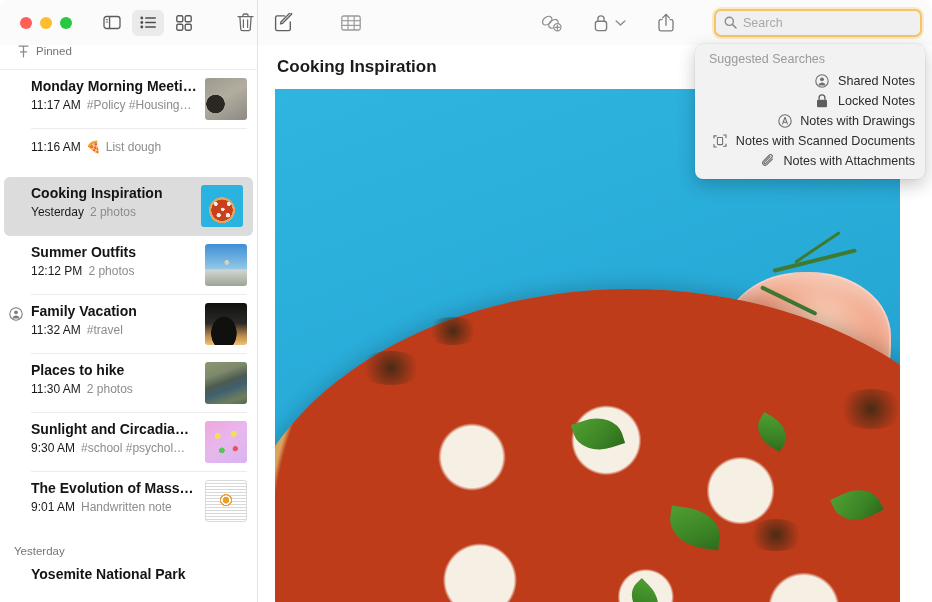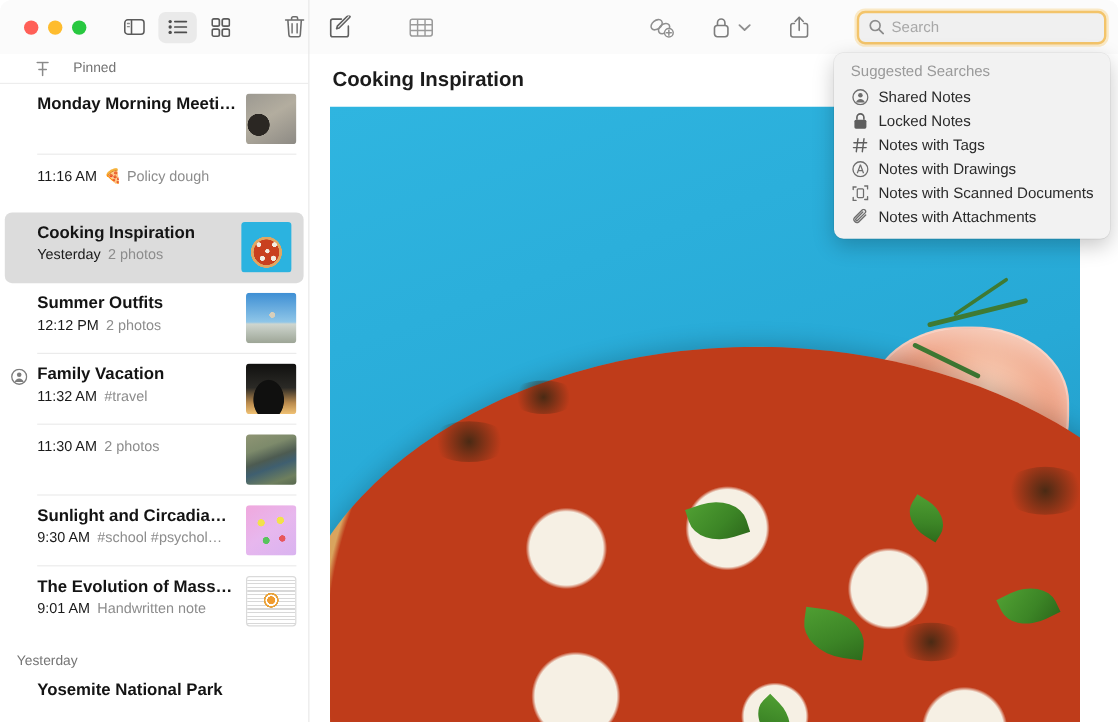--- a/index.html
+++ b/index.html
@@ -87,24 +87,24 @@
   .sidebar {
     position: absolute;
     top: 45px; left: 0;
     width: 258px; height: 557px;
     background: #ffffff;
     border-right: 1px solid #e3e3e3;
     overflow: hidden;
   }
   .pinned-hdr {
     height: 25px;
-    display: flex; align-items: center;
-    padding-left: 30px;
+    display: flex; align-items: flex-start;
+    padding-left: 18px;
     border-bottom: 1px solid #ededed;
-    gap: 20px;
+    gap: 7px;
   }
   .pinned-hdr .lbl { font-size: 11.5px; color: #737373; font-weight: 400; }
 
   .sec-hdr {
     font-size: 11.5px; color: #757575;
     padding: 10px 0 5px 14px;
   }
 
   .note {
     position: relative;
@@ -265,20 +265,21 @@
   .suggest-hdr {
     font-size: 12.5px; color: #9a9a9a;
     padding: 1px 0 5px 14px;
   }
   .sg-item {
     display: flex; align-items: center;
     gap: 8px;
     padding: 2px 10px 2px 14px;
     height: 20px;
     cursor: default;
+    justify-content: flex-end;
   }
   .sg-item .ic { width: 15px; display: flex; align-items: center; justify-content: center; }
   .sg-item .lb { font-size: 12.6px; color: #2b2b2b; white-space: nowrap; }
 
   svg { display: block; }
 </style>
 </head>
 <body>
 
 <div id="app">
@@ -435,32 +436,36 @@
         <path d="M1 1.1h9M5.5 1.3v5.6M2.4 6.9h6.2M5.5 7.1v4.8" stroke="#8a8a8a" stroke-width="1.25" stroke-linecap="round" fill="none"></path>
       </svg>
       <span class="lbl">Pinned</span>
     </div>
 
     <div>
 
       <div class="note">
         <div class="note-txt">
           <div class="note-title">Monday Morning Meeting</div>
+          <div class="note-meta">
+            <span>11:17 AM</span>
+            <span class="note-sub">#Policy #Housing…</span>
+          </div>
         </div>
         <div class="note-thumb th-meeting"></div>
         <div class="divider"></div>
       </div>
 
       <div class="note">
         <div class="note-txt">
           <div class="note-meta">
             <span>11:16 AM</span>
             <span class="note-sub" style="display:flex;align-items:center;gap:4px;">
               <span style="font-size:12px;">🍕</span>
-              <span>Policy dough</span>
+              <span>List dough</span>
             </span>
           </div>
         </div>
       </div>
 
       <div class="note sel">
         <div class="note-txt">
           <div class="note-title">Cooking Inspiration</div>
           <div class="note-meta">
             <span>Yesterday</span>
@@ -498,20 +503,21 @@
             <span>11:32 AM</span>
             <span class="note-sub">#travel</span>
           </div>
         </div>
         <div class="note-thumb th-family"></div>
         <div class="divider"></div>
       </div>
 
       <div class="note">
         <div class="note-txt">
+          <div class="note-title">Places to hike</div>
           <div class="note-meta">
             <span>11:30 AM</span>
             <span class="note-sub">2 photos</span>
           </div>
         </div>
         <div class="note-thumb th-hike"></div>
         <div class="divider"></div>
       </div>
 
       <div class="note">
@@ -596,33 +602,20 @@
       <span class="ic">
         <svg width="12" height="14" viewBox="0 0 12 14">
           <rect x="1" y="5.8" width="10" height="7.4" rx="1.3" fill="#5e5e5e"></rect>
           <path d="M3.1 5.8V3.8a2.9 2.9 0 015.8 0v2" fill="none" stroke="#5e5e5e" stroke-width="1.35"></path>
         </svg>
       </span>
       <span class="lb">Locked Notes</span>
     </div>
 
 
-    <div class="sg-item">
-      <span class="ic">
-        <svg width="14" height="14" viewBox="0 0 14 14">
-          <g stroke="#5e5e5e" stroke-width="1.2" stroke-linecap="round">
-            <line x1="5" y1="1.6" x2="3.6" y2="12.4"></line>
-            <line x1="10" y1="1.6" x2="8.6" y2="12.4"></line>
-            <line x1="1.6" y1="5" x2="12.2" y2="5"></line>
-            <line x1="1.2" y1="9" x2="11.8" y2="9"></line>
-          </g>
-        </svg>
-      </span>
-      <span class="lb">Notes with Tags</span>
-    </div>
 
     <div class="sg-item">
       <span class="ic">
         <svg width="14" height="14" viewBox="0 0 14 14">
           <circle cx="7" cy="7" r="6.2" fill="none" stroke="#6e6e6e" stroke-width="1.1"></circle>
           <path d="M7 3.2l2.6 7.2M7 3.2L4.4 10.4M5.3 8.2h3.4" fill="none" stroke="#6e6e6e" stroke-width="1.05"></path>
         </svg>
       </span>
       <span class="lb">Notes with Drawings</span>
     </div>

